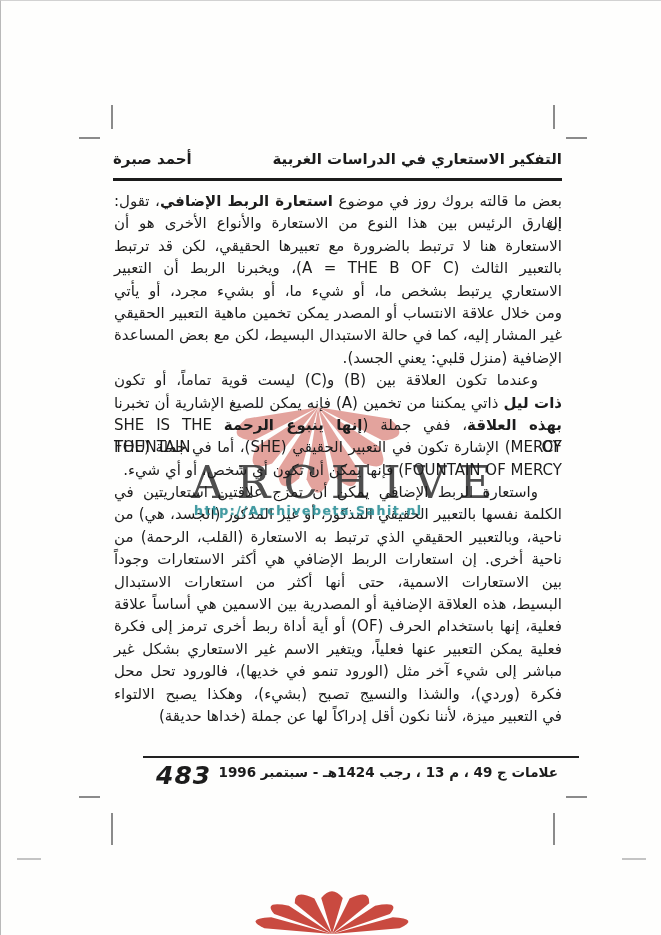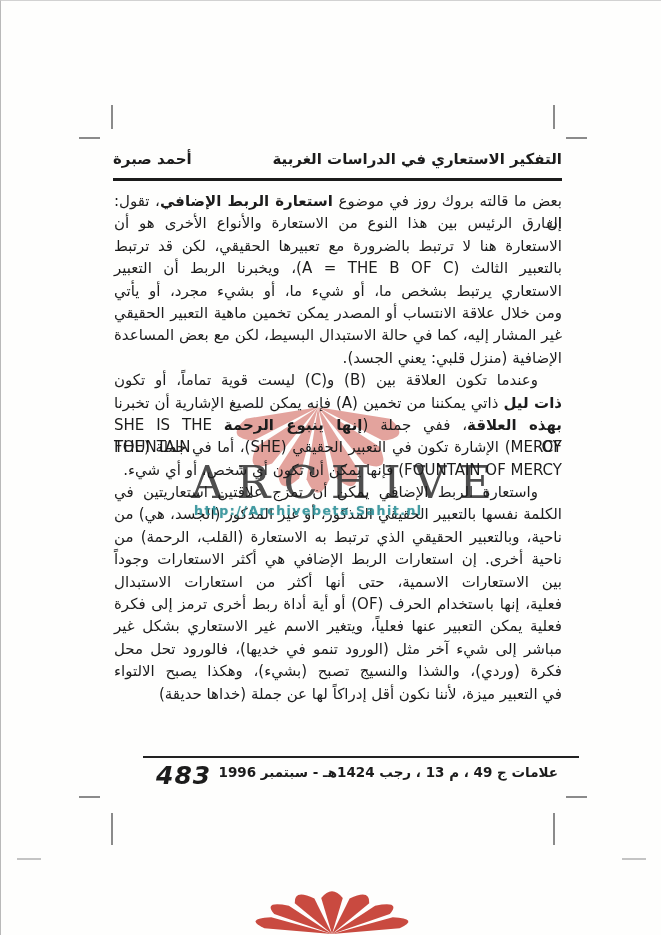--- a/index.html
+++ b/index.html
@@ -95,20 +95,21 @@
         <div class="line"><b>بهذه العلاقة</b>، ففي جملة (<b>إنها ينبوع الرحمة</b> SHE IS THE FOUNTAIN OF</div>
         <div class="line">MERCY) الإشارة تكون في التعبير الحقيقي (SHE)، أما في جملة (THE</div>
         <div class="line last">FOUNTAIN OF MERCY) فإنها يمكن أن تكون أي شخص، أو أي شيء.</div>
       </div>
       <div class="para indent">
         <div class="line">واستعارة الربط الإضافي يمكن أن تمزج علاقتين استعاريتين في</div>
         <div class="line">الكلمة نفسها بالتعبير الحقيقي المذكور، أو غير المذكور (الجسد، هي) من</div>
         <div class="line">ناحية، وبالتعبير الحقيقي الذي ترتبط به الاستعارة (القلب، الرحمة) من</div>
         <div class="line">ناحية أخرى. إن استعارات الربط الإضافي هي أكثر الاستعارات وجوداً</div>
         <div class="line">بين الاستعارات الاسمية، حتى أنها أكثر من استعارات الاستبدال</div>
+        <div class="line">البسيط، هذه العلاقة الإضافية أو المصدرية بين الاسمين هي أساساً علاقة</div>
         <div class="line">فعلية، إنها باستخدام الحرف (OF) أو أية أداة ربط أخرى ترمز إلى فكرة</div>
         <div class="line">فعلية يمكن التعبير عنها فعلياً، ويتغير الاسم غير الاستعاري بشكل غير</div>
         <div class="line">مباشر إلى شيء آخر مثل (الورود تنمو في خديها)، فالورود تحل محل</div>
         <div class="line">فكرة (وردي)، والشذا والنسيج تصبح (بشيء)، وهكذا يصبح الالتواء</div>
         <div class="line last">في التعبير ميزة، لأننا نكون أقل إدراكاً لها عن جملة (خداها حديقة)</div>
       </div>
     </div>
 
   <div class="footer-rule"></div>
   <div class="footer-info">علامات ج 49 ، م 13 ، رجب 1424هـ - سبتمبر 1996</div>

